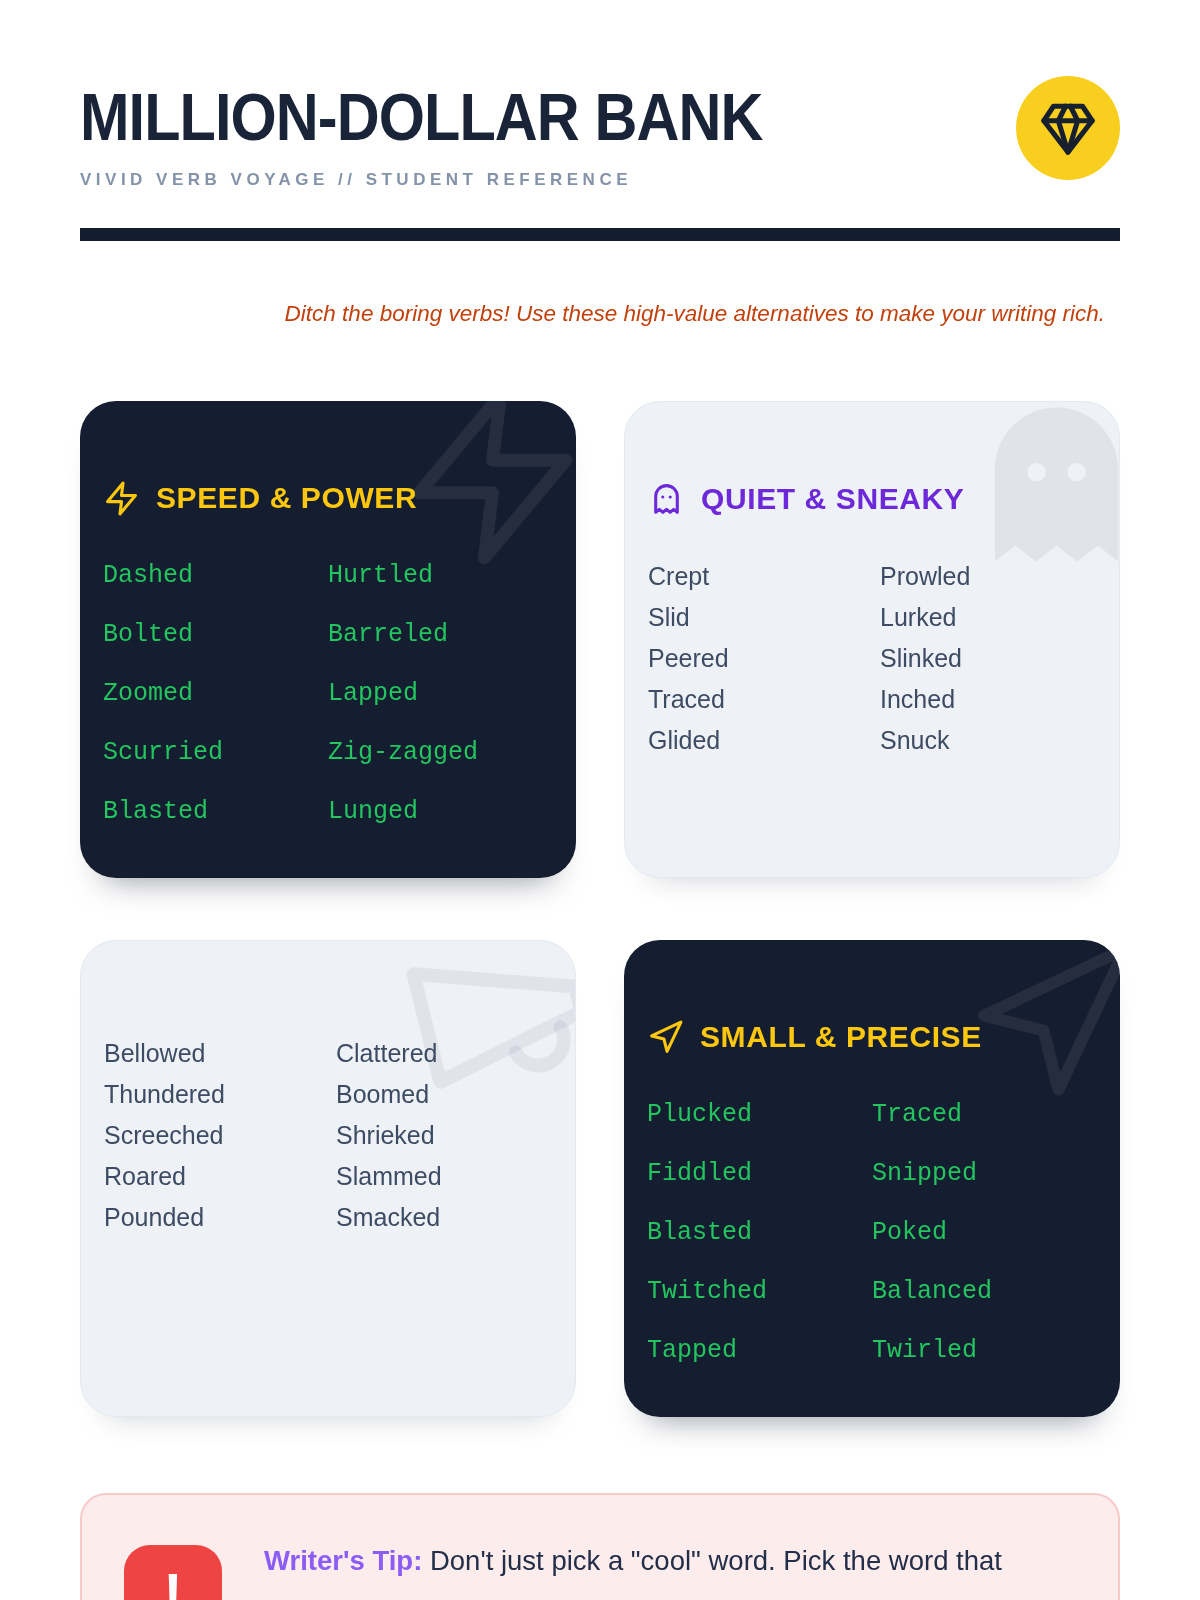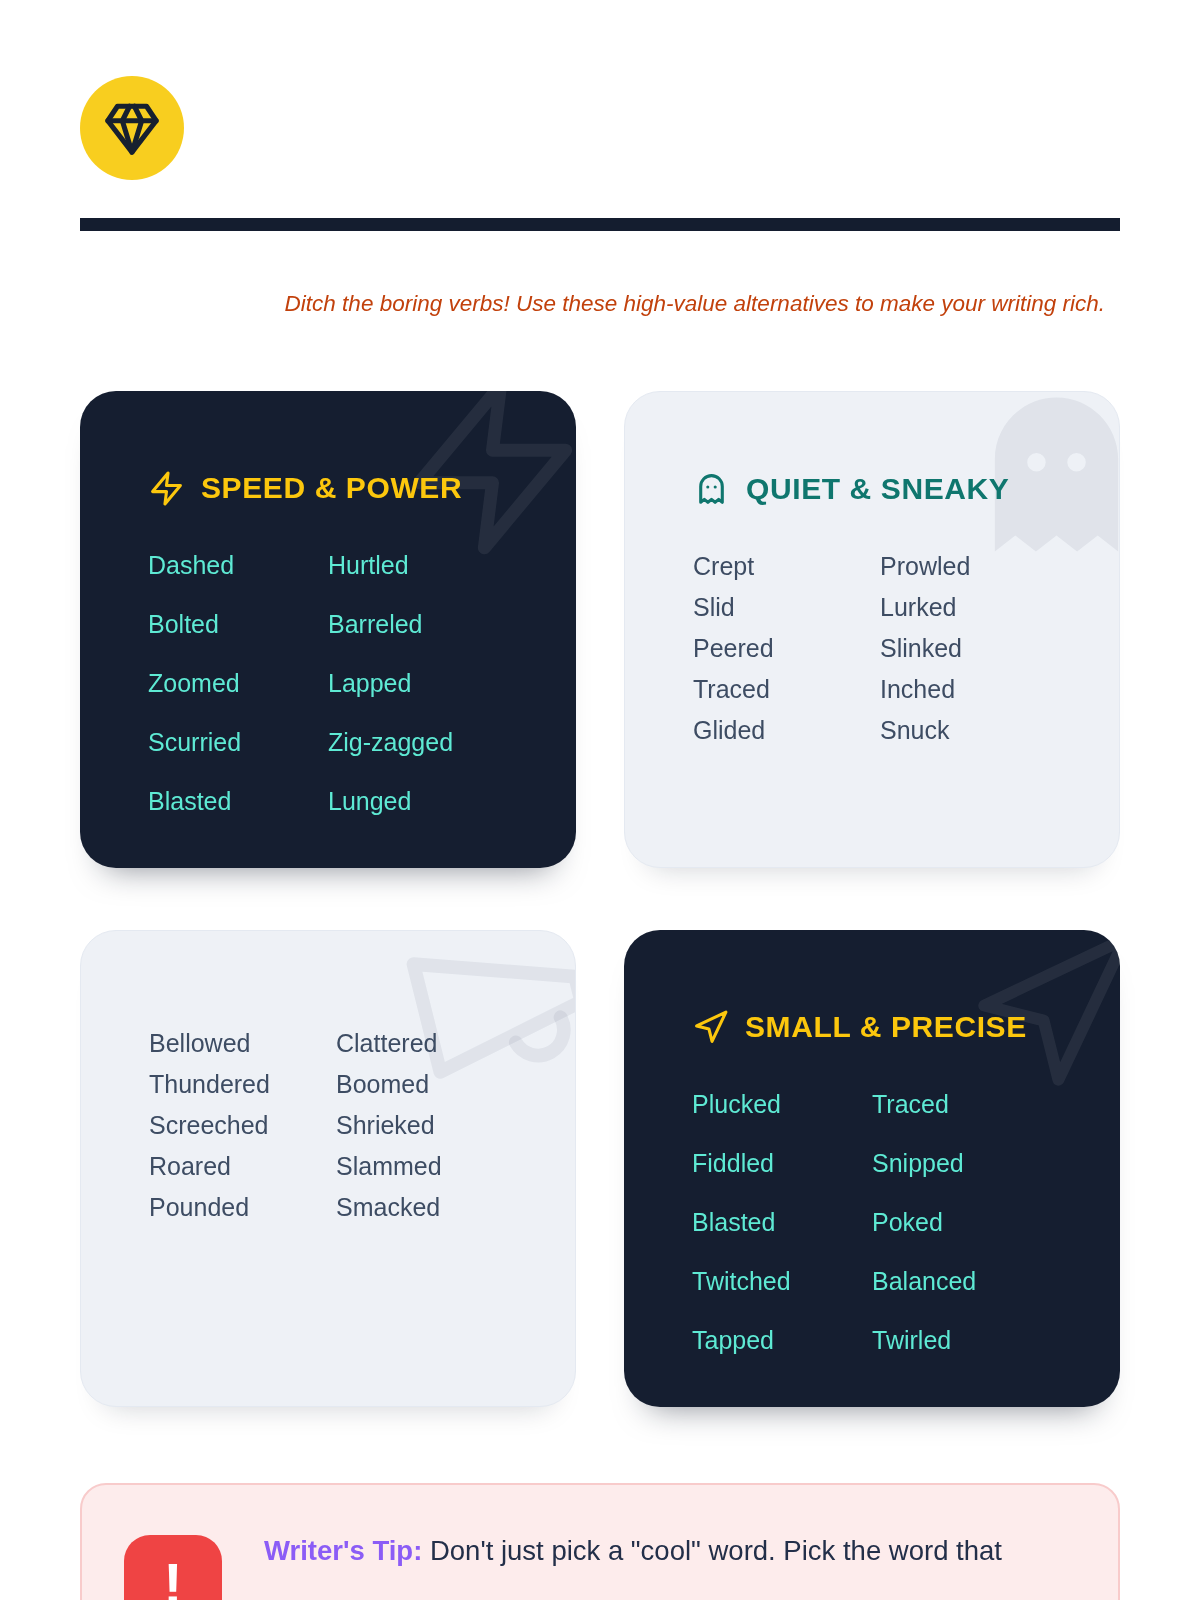--- a/index.html
+++ b/index.html
@@ -42,47 +42,47 @@
   }
 
   
   .grid {
     margin-top:66px;
     display:grid; grid-template-columns:1fr 1fr;
     column-gap:48px; row-gap:62px;
   }
   .card {
     position:relative; overflow:hidden;
-    border-radius:36px; padding:54px 68px; min-height:472px;
+    border-radius:36px; padding:54px 23px; min-height:472px;
   }
   .card--dark {
     background:#151E30;
     box-shadow:0 24px 32px -24px rgba(15,23,42,.5);
   }
   .card--light {
     background:#EEF1F6;
     border:1px solid #E4E9F1;
     box-shadow:0 24px 30px -26px rgba(15,23,42,.22);
   }
   .card-title {
     position:relative; z-index:1;
     display:flex; align-items:center; gap:16px;
     font-size:30px; font-weight:bold; letter-spacing:.6px;
   }
   .card--dark .card-title { color:#FCC70D; }
-  .card--light .card-title { color:#0f766e;align-items:center; }
+  .card--light .card-title { color:#6d28d9;align-items:center; }
   .card-title svg { width:37px; height:37px; flex-shrink:0; }
 
   .words {
     position:relative; z-index:1;
     margin-top:46px;
     display:grid; grid-template-columns:1fr 1fr; row-gap:34px;
     font-size:25px; line-height:1;
   }
-  .card--dark .words { color:#5eead4; }
+  .card--dark .words { color:#22c55e;font-family:Liberation Mono, monospace; }
   .card--light .words { color:#3D4C63;gap:16px; }
 
   
   .watermark { position:absolute; z-index:0; }
   .card--dark .watermark { color:rgba(255,255,255,0.07); }
   .card--light .watermark { color:rgba(27,42,68,0.065); }
   .wm-zap   { width:195px; height:195px; top:-22px; right:-14px; }
   .wm-ghost { width:185px; height:185px; top:-10px; right:-30px; }
   .wm-mega  { width:205px; height:205px; top:-30px; right:-30px; transform:rotate(-14deg) scaleX(-1); }
   .wm-nav   { width:178px; height:178px; top:-6px;  right:-20px; }
@@ -105,20 +105,24 @@
     font-size:27.5px; line-height:1.6; color:#232F49;
   }
   .tip-label { font-weight:bold; color:#8b5cf6; }
 </style>
 </head>
 <body>
 
 <div class="page">
 
   <div class="header">
+    <div>
+      <h1 class="page-title">MILLION-DOLLAR BANK</h1>
+      <div class="page-subtitle">VIVID VERB VOYAGE // STUDENT REFERENCE</div>
+    </div>
     <div class="badge-circle">
       <svg viewBox="0 0 24 24" fill="none" stroke="currentColor" stroke-width="2.1" stroke-linecap="round" stroke-linejoin="round">
         <path d="M6 3h12l4 6-10 13L2 9l4-6z"></path>
         <path d="M11 3 8 9l4 13 4-13-3-6"></path>
         <path d="M2 9h20"></path>
       </svg>
     </div>
   </div>
 
   <div class="divider"></div>

